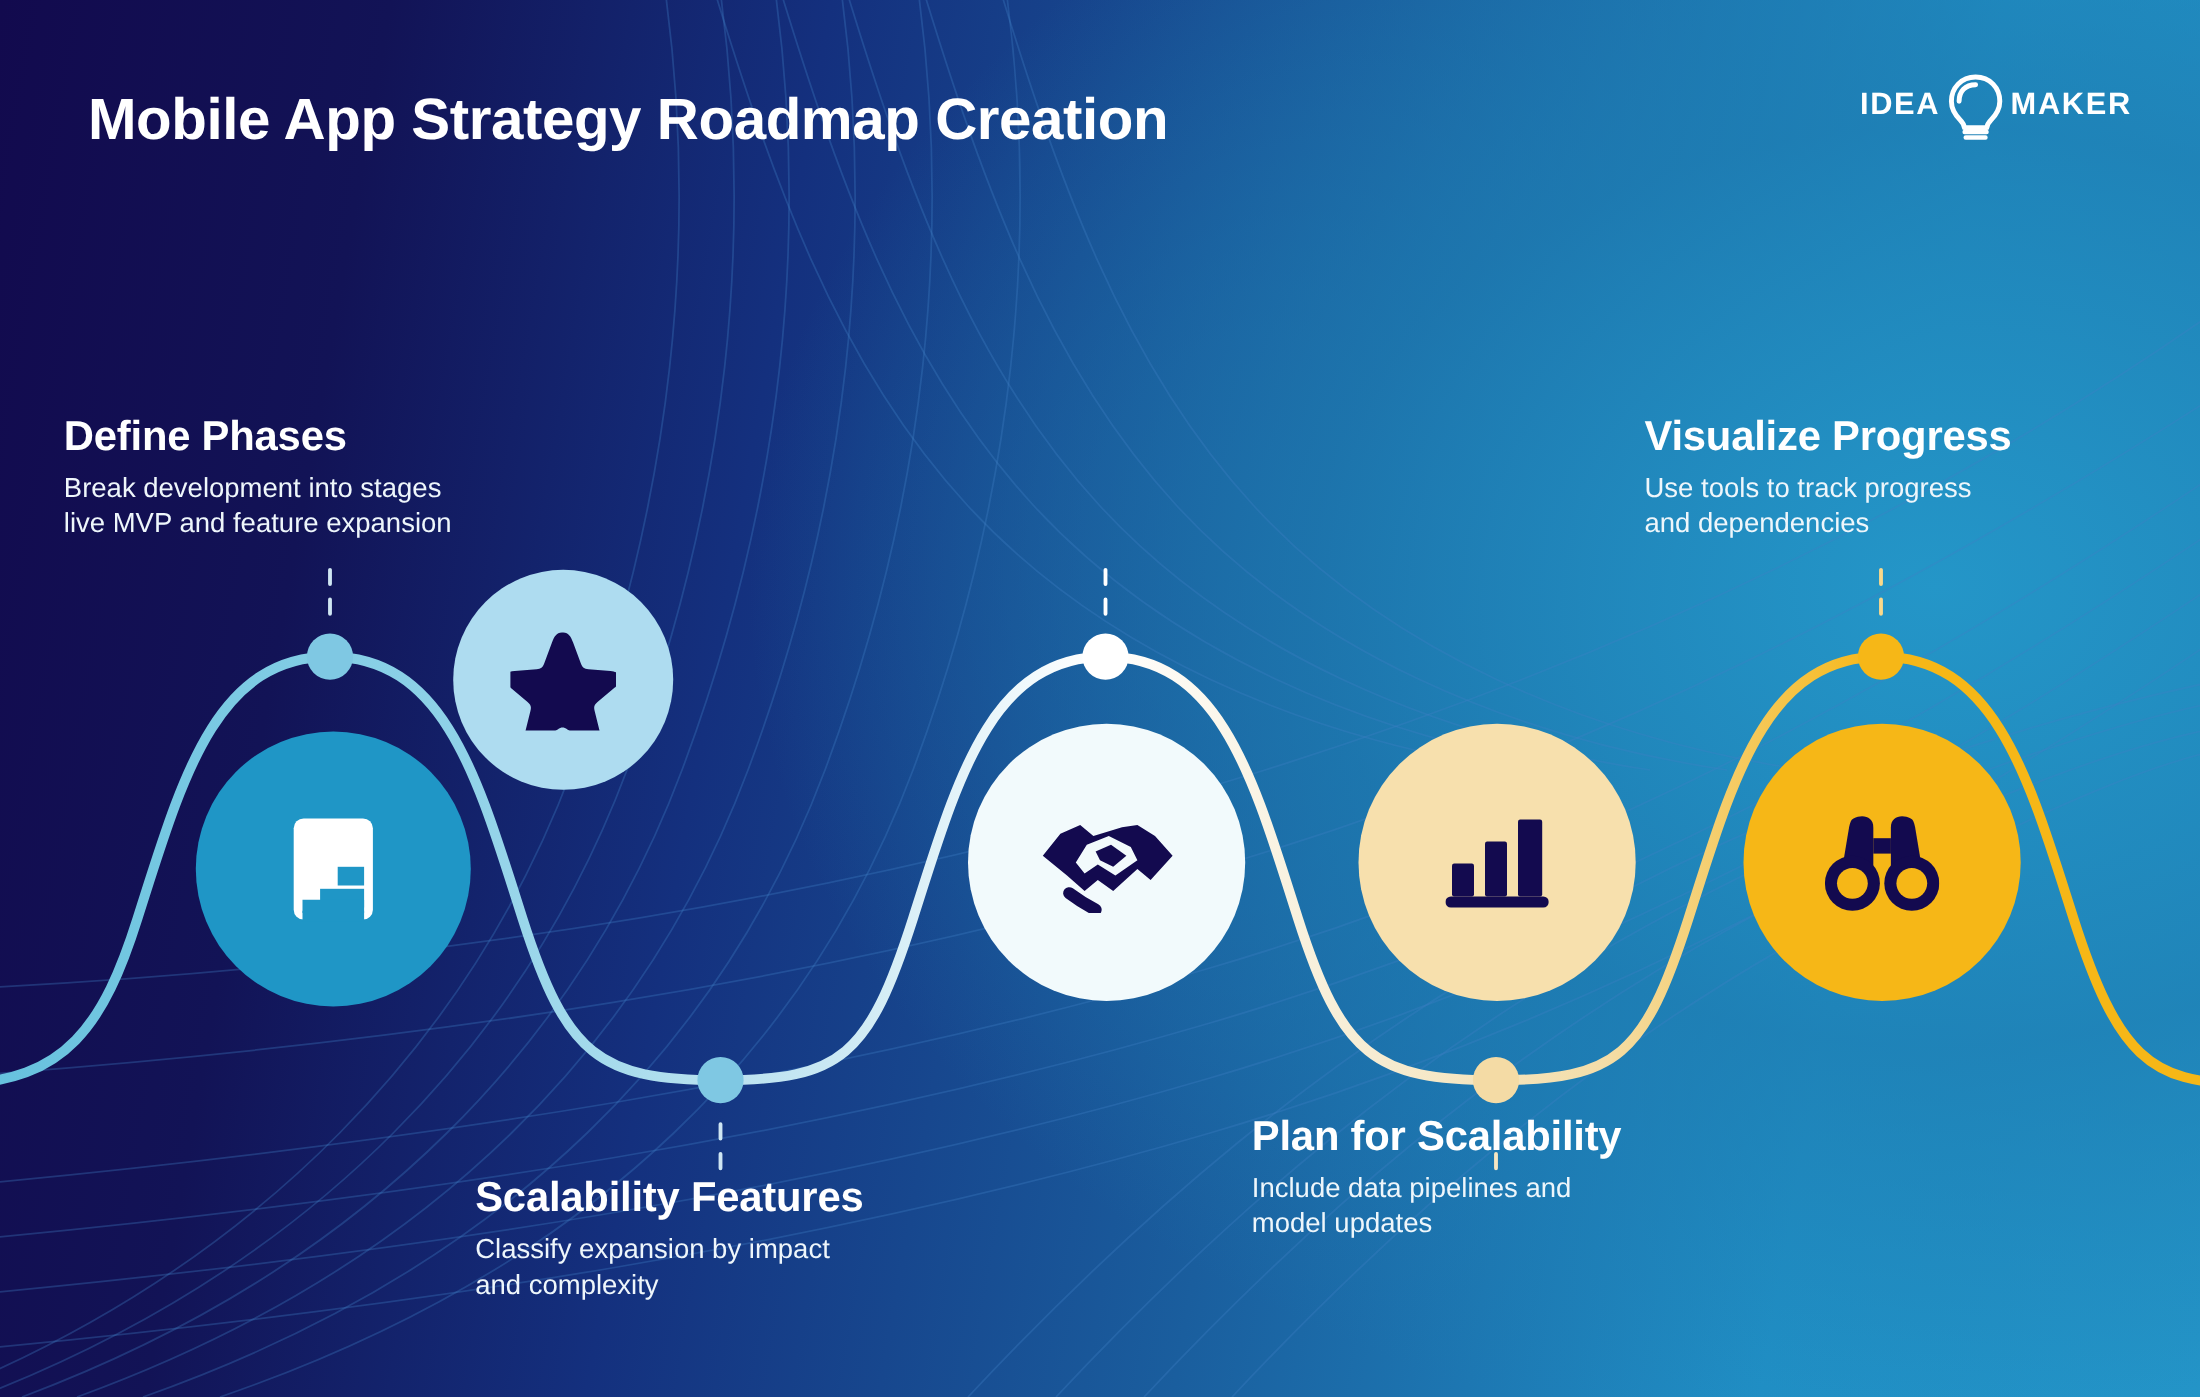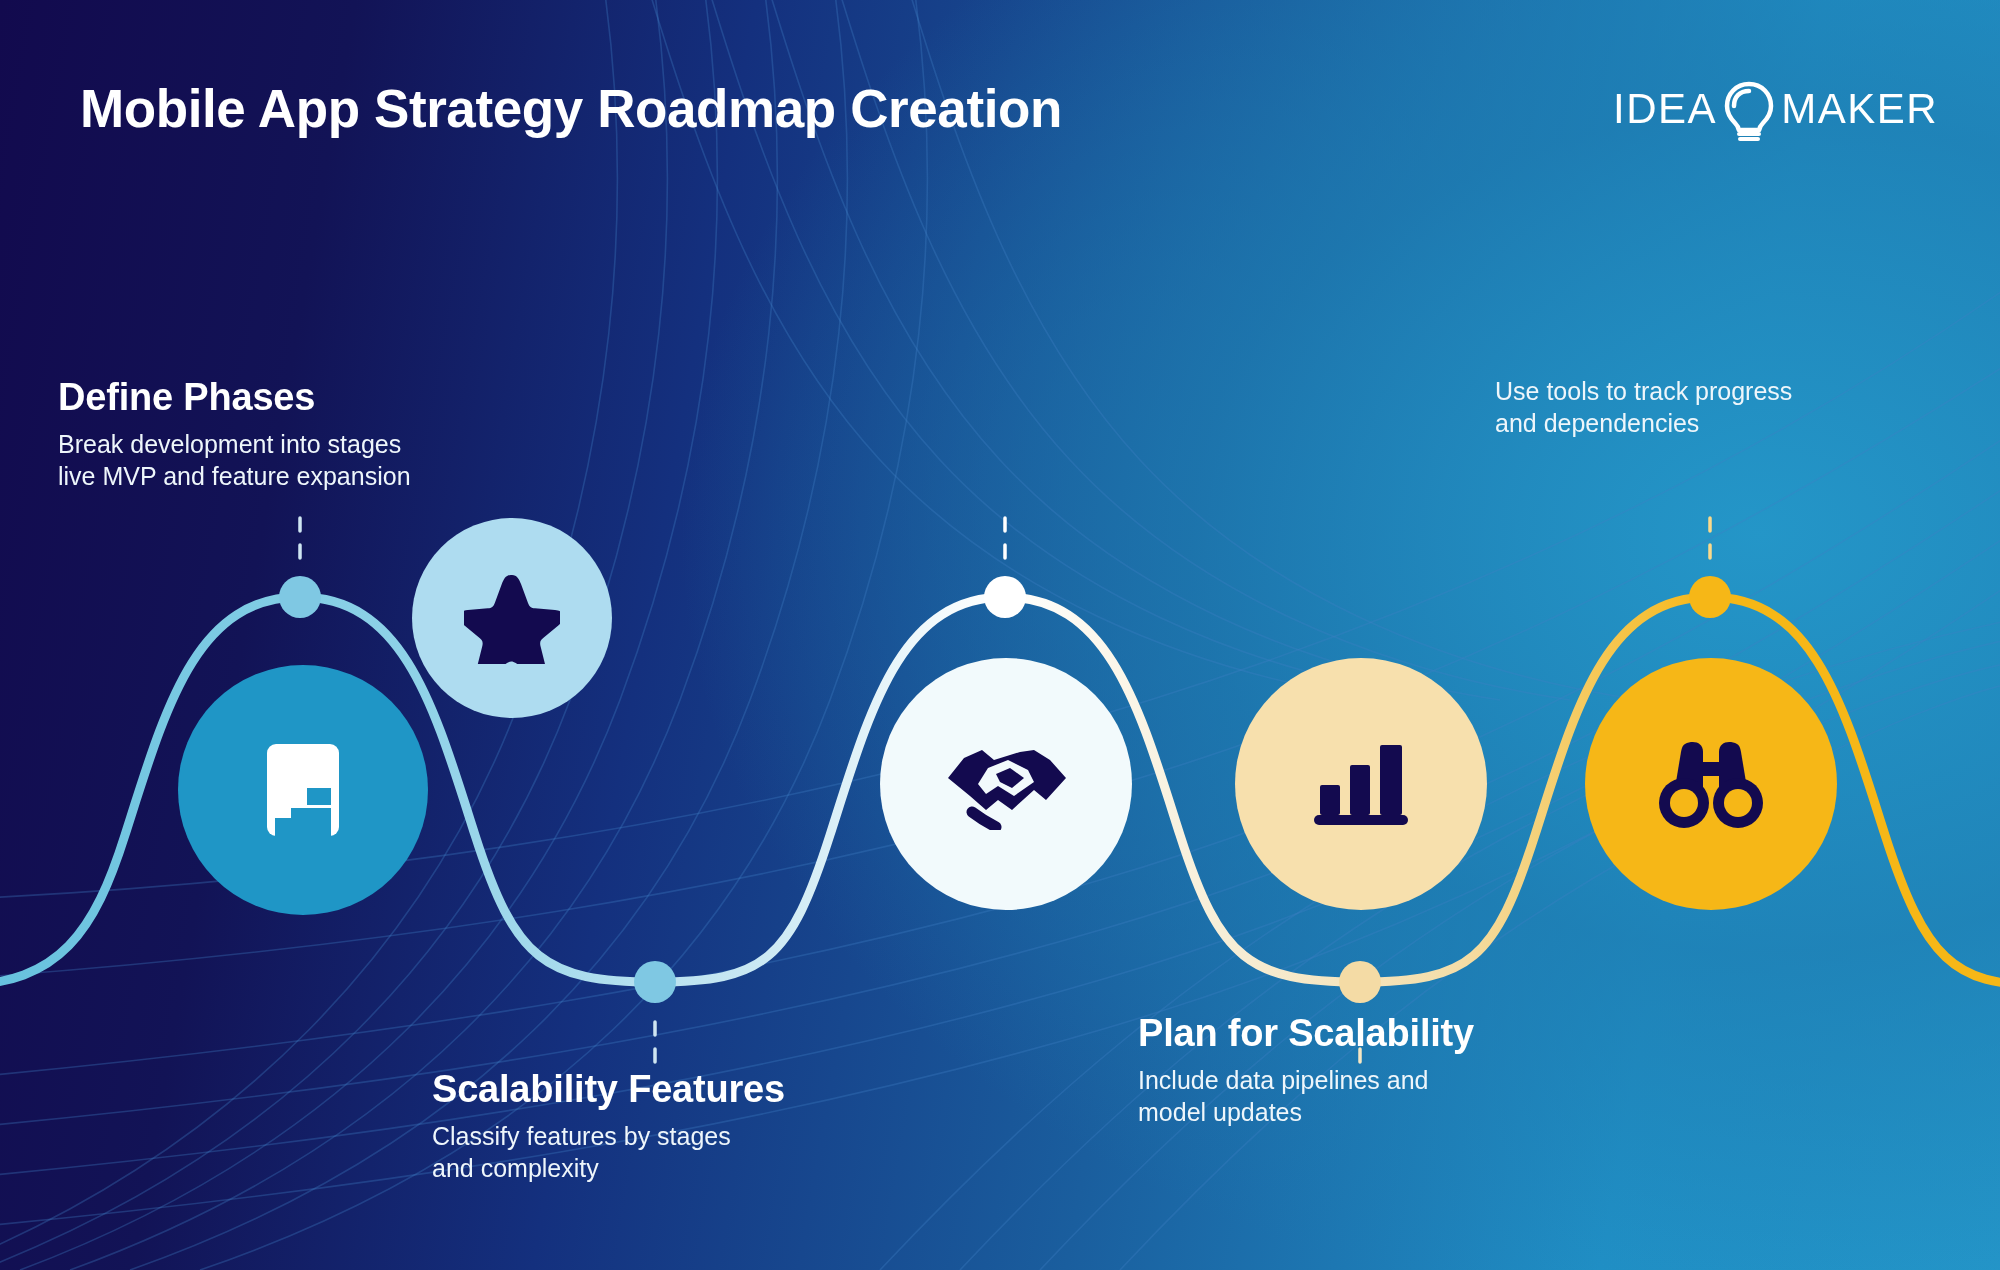--- a/index.html
+++ b/index.html
@@ -19,23 +19,23 @@
   
   #bg-lines { position:absolute; inset:0; width:2000px; height:1270px; pointer-events:none; }
 
   
   .title {
     position:absolute; left:80px; top:78px;
     font-size:53px; font-weight:700; color:#ffffff;
     letter-spacing:-0.4px; white-space:nowrap;
   }
   .logo {
-    position:absolute; right:62px; top:78px;
+    position:absolute; right:62px; top:64px;
     display:flex; align-items:center; gap:6px;
-    color:#ffffff; font-weight:400; font-size:42px;
+    color:#ffffff; font-weight:700; font-size:28px;
     letter-spacing:1.5px;
   }
   .logo .bulb { display:inline-block; width:52px; height:62px; position:relative; top:3px; }
 
   
   #wave { position:absolute; left:0; top:0; width:2000px; height:1270px; }
 
   
   .node {
     position:absolute;
@@ -205,29 +205,30 @@
   </div>
 
   <div class="step-text" style="left:58px; top:376px;">
     <h3>Define Phases</h3>
     <p>Break development into stages
 live MVP and feature expansion</p>
   </div>
 
   <div class="step-text" style="left:432px; top:1068px;">
     <h3>Scalability Features</h3>
-    <p>Classify features by stages
+    <p>Classify expansion by impact
 and complexity</p>
   </div>
 
 
   <div class="step-text" style="left:1138px; top:1012px;">
     <h3>Plan for Scalability</h3>
     <p>Include data pipelines and
 model updates</p>
   </div>
 
   <div class="step-text" style="left:1495px; top:376px;">
+    <h3>Visualize Progress</h3>
     <p>Use tools to track progress
 and dependencies</p>
   </div>
 
 </div>
 
 </body></html>

